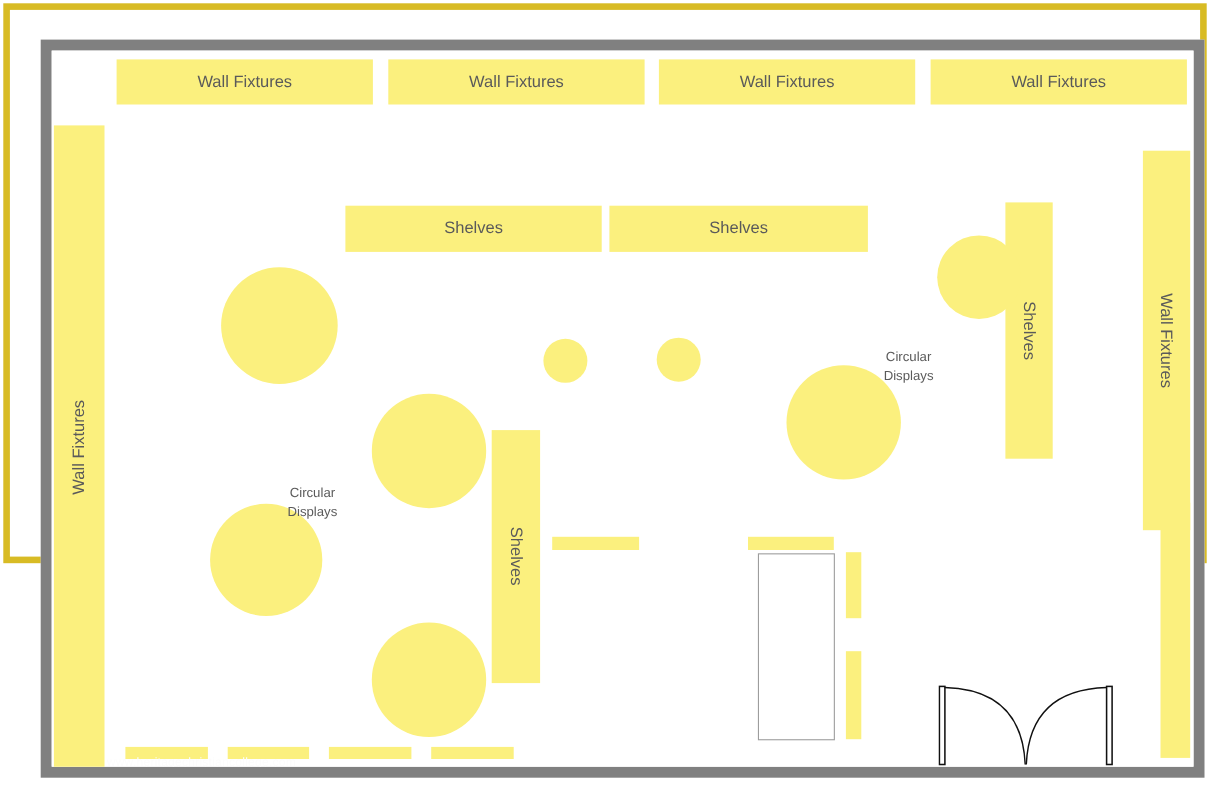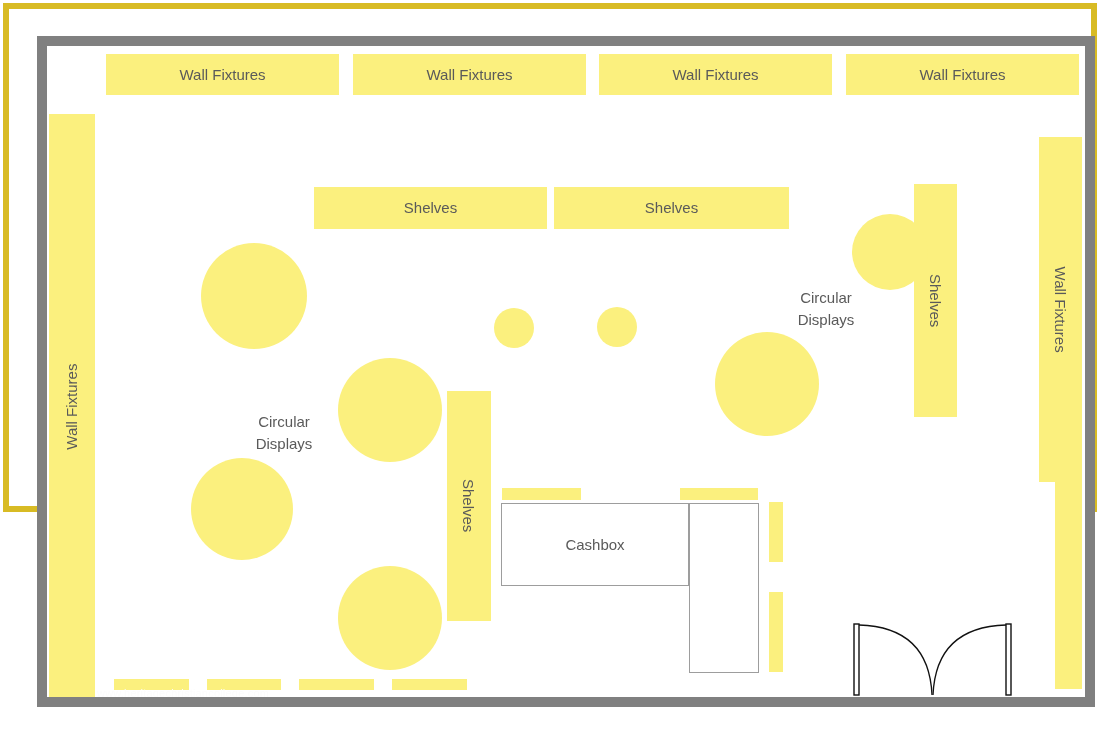--- a/index.html
+++ b/index.html
@@ -75,24 +75,25 @@
 
   .circle {
     position: absolute;
     background: #fbf07e;
     border-radius: 50%;
   }
 
   .freetext {
     position: absolute;
     color: #5a5a5a;
-    font-size: 15px;
+    font-size: 12px;
     line-height: 1.45;
     text-align: center;
     white-space: pre-line;
+    margin-top: 29px;
   }
 
   
   .counter {
     position: absolute;
     background: #ffffff;
     border: 1px solid #9d9d9d;
     box-sizing: border-box;
     display: flex;
     align-items: center;
@@ -198,23 +199,20 @@
       <div class="circle" style="left:550px;top:261px;width:40px;height:40px;"></div>
       <div class="circle" style="left:668px;top:286px;width:104px;height:104px;"></div>
       <div class="circle" style="left:805px;top:168px;width:76px;height:76px;"></div>
 
       <div class="freetext" style="left:192px;top:365px;width:90px;">Circular
 Displays</div>
 
       <div class="freetext" style="left:734px;top:241px;width:90px;">Circular
 Displays</div>
 
-      <div class="counter" style="left:454px;top:457px;width:188px;height:83px;">
-        <span class="clabel">Cashbox</span>
-      </div>
       <div class="counter" style="left:642px;top:457px;width:70px;height:170px;"></div>
 
       <div id="door-group">
         <svg width="160" height="76" viewBox="0 0 160 76">
 
           <rect x="1" y="3" width="5" height="71" fill="#ffffff" stroke="#111111" stroke-width="1.4"></rect>
 
           <rect x="153" y="3" width="5" height="71" fill="#ffffff" stroke="#111111" stroke-width="1.4"></rect>
 
           <path d="M 6 4 Q 76 6 79 74" fill="none" stroke="#111111" stroke-width="1.3"></path>

